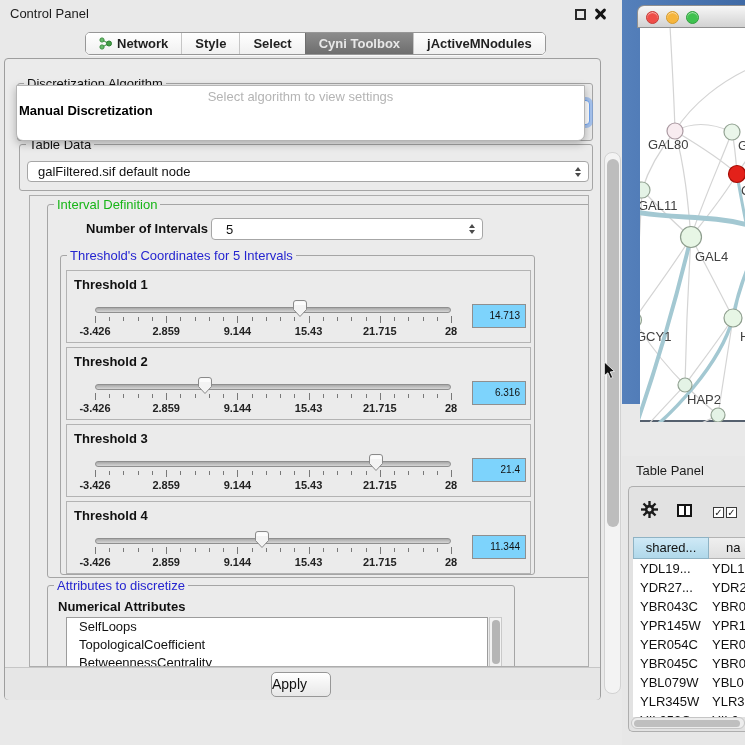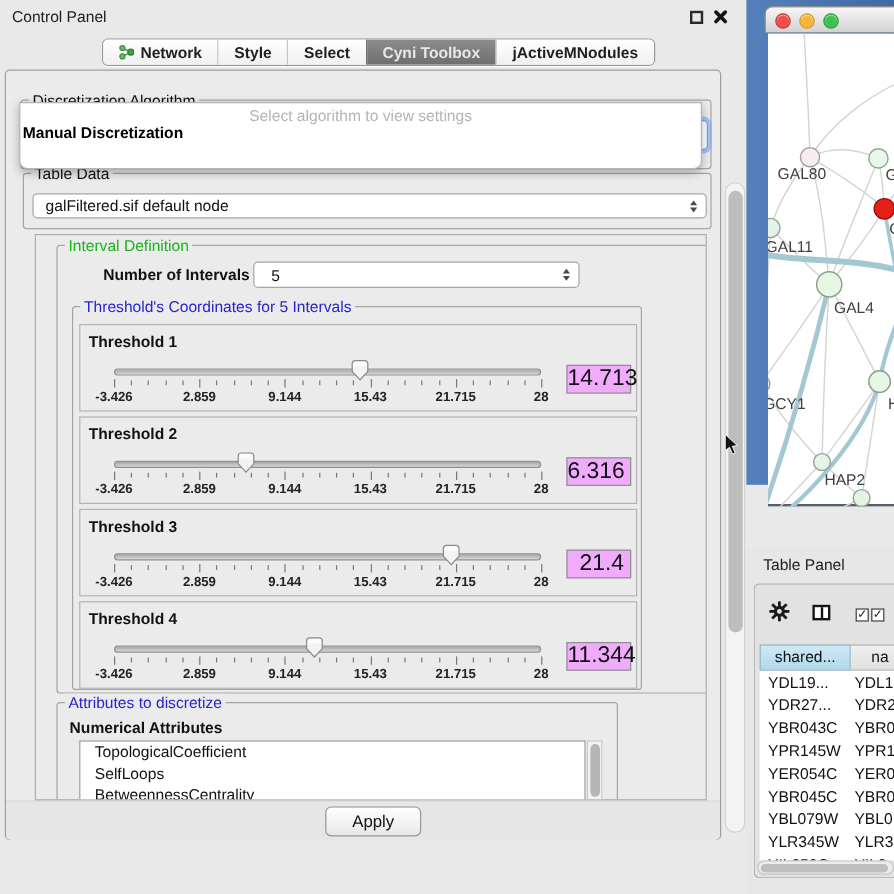--- a/index.html
+++ b/index.html
@@ -49,30 +49,30 @@
 
 .thr-panel{position:absolute;left:5px;width:465px;height:73px;border:1px solid #b3b3b3;background:#ebebeb}
 .t-label{position:absolute;left:7px;top:6px;font-weight:bold;font-size:13px}
 .track{position:absolute;left:28px;top:36px;width:356px;height:6px;background:linear-gradient(#a8a8a8,#d6d6d6);border:1px solid #8f8f8f;border-radius:3px}
 .thumb{position:absolute;top:28px;width:16px;height:19px}
 .ticks{position:absolute;left:28px;top:45px;width:356px;height:8px}
 .tick{position:absolute;top:1px;width:1px;height:4px;background:#787878}
 .tick.major{height:7px;top:0}
 .tlabels{position:absolute;left:28px;top:54px;width:356px;height:12px}
 .tlab{position:absolute;transform:translateX(-50%);font-size:11px;font-weight:bold;color:#222;white-space:nowrap}
-.t-value{position:absolute;left:405px;top:33px;width:54px;height:24px;background:#f0abfc;border:1px solid #8f8f8f;font-size:19px;line-height:22px;text-align:right;padding-right:5px}
+.t-value{position:absolute;left:405px;top:33px;width:54px;height:24px;background:#7dd3fc;border:1px solid #8f8f8f;font-size:10px;line-height:22px;text-align:right;padding-right:5px}
 
 
 .attr-list{position:absolute;left:18px;top:31px;width:422px;height:100px;background:#fff;border:1px solid #9c9c9c}
 .attr-list .item{padding-left:12px;font-size:13px;line-height:18px}
 .mini-scroll{position:absolute;left:441px;top:31px;width:13px;height:100px;background:#f2f2f2;border:1px solid #c9c9c9}
 .mini-scroll .th{position:absolute;left:1.5px;top:2px;width:8px;height:44px;background:#b5b5b5;border-radius:5px}
 
 .apply-row{position:absolute;left:0;top:608px;width:595px;height:33px;border-top:1px solid #c6c6c6;background:#e6e6e6;border-radius:0 0 4px 4px}
-.apply-btn{position:absolute;left:266px;top:4px;width:80px;height:25px;background:linear-gradient(#ffffff,#e7e7e7);border:1px solid #979797;border-radius:5px;font-size:14px;text-align:center;line-height:23px}
+.apply-btn{position:absolute;left:266px;top:4px;width:60px;height:25px;background:linear-gradient(#ffffff,#e7e7e7);border:1px solid #979797;border-radius:5px;font-size:14px;line-height:23px}
 
 
 .cp-scroll{position:absolute;left:604px;top:152px;width:17px;height:542px;background:#f3f3f3;border:1px solid #d2d2d2;border-radius:8px}
 .cp-scroll .th{position:absolute;left:1.5px;top:6px;width:12px;height:368px;background:#bdbdbd;border-radius:7px}
 
 .cursor{position:absolute;left:604px;top:362px;z-index:20}
 
 
 .desktop{position:absolute;left:622px;top:0;width:123px;height:404px;background:linear-gradient(90deg,#5580bb,#3f6aa6)}
 .nw-titlebar{position:absolute;left:15px;top:5px;width:108px;height:23px;background:linear-gradient(#f7f7f7,#d2d2d2);border:1px solid #8f8f8f;border-right:none;border-radius:7px 0 0 0}
@@ -360,22 +360,22 @@
     <div class="t-value">11.344</div>
   </div>
               </div>
           </div>
         </div>
 
         <div class="grp" style="left:17px;top:389px;width:468px;height:120px">
           <span class="glabel blue">Attributes to discretize</span>
           <div style="position:absolute;left:10px;top:13px;font-weight:bold">Numerical Attributes</div>
           <div class="attr-list" id="attr-list">
+              <div class="item">SelfLoops</div>
               <div class="item">TopologicalCoefficient</div>
-              <div class="item">SelfLoops</div>
               <div class="item">BetweennessCentrality</div>
             </div>
           <div class="mini-scroll">
               <div class="th"></div>
             </div>
         </div>
 
       </div>
 
       <div class="apply-row">

